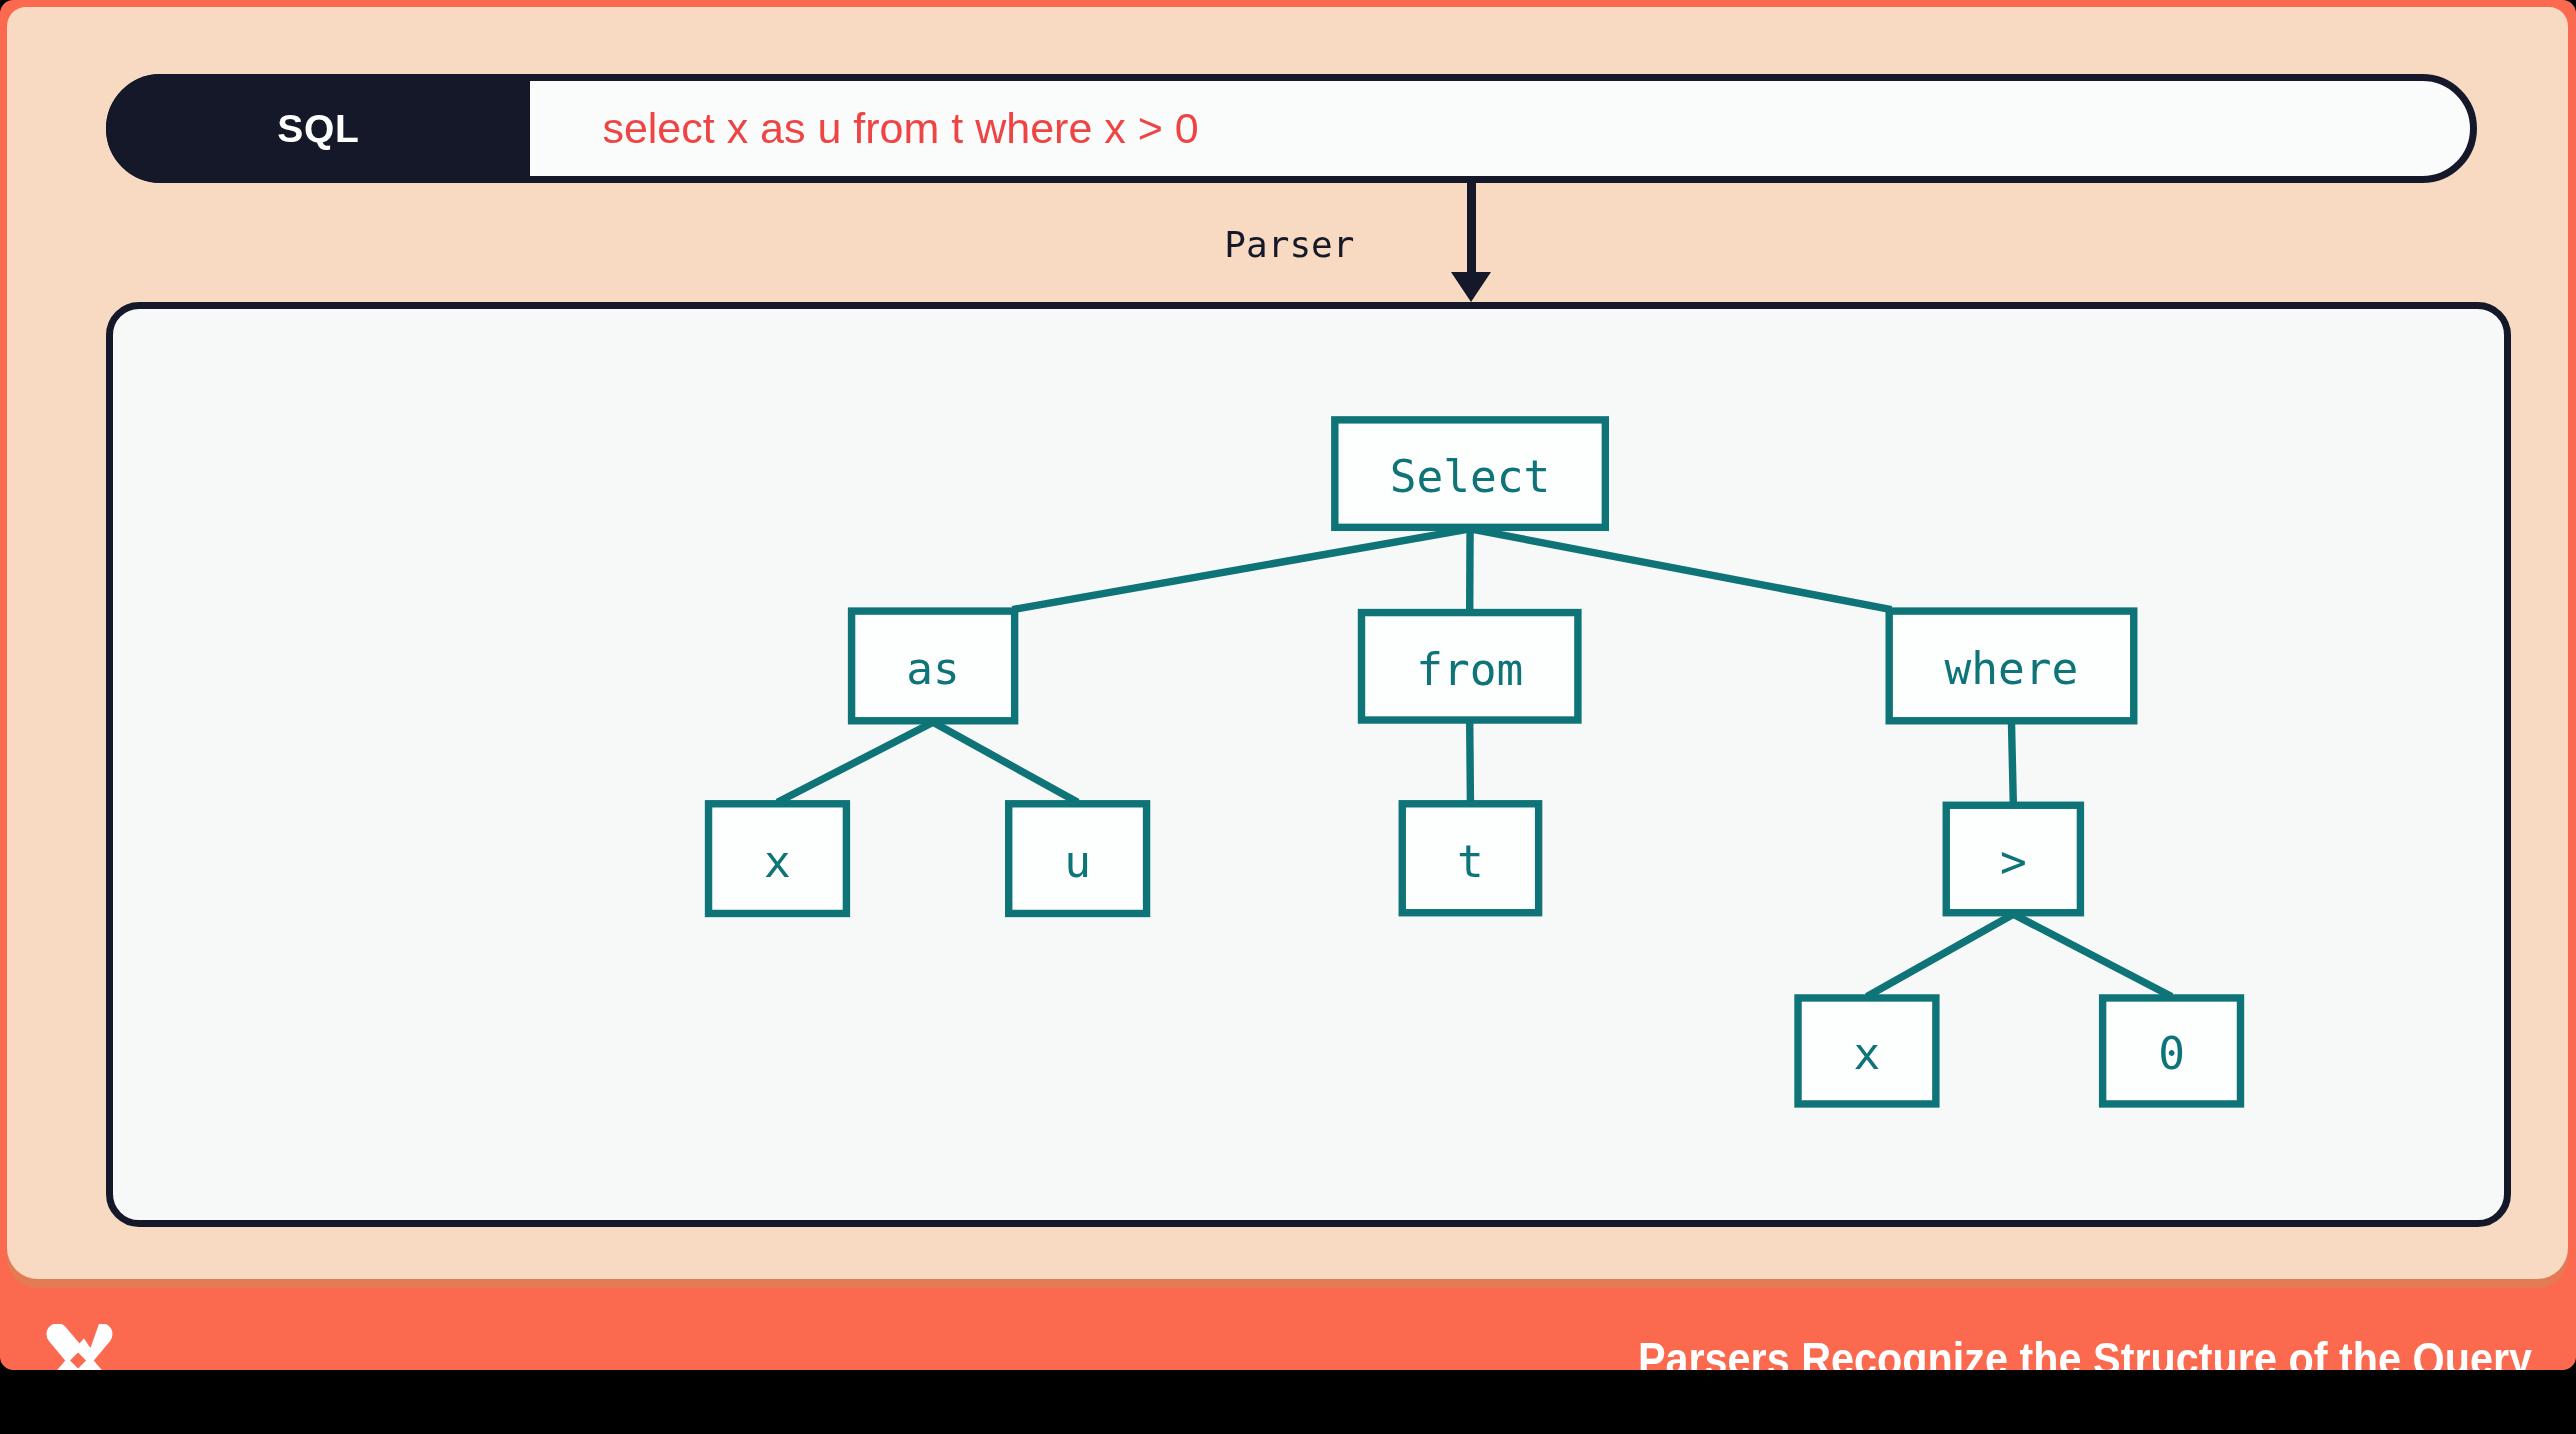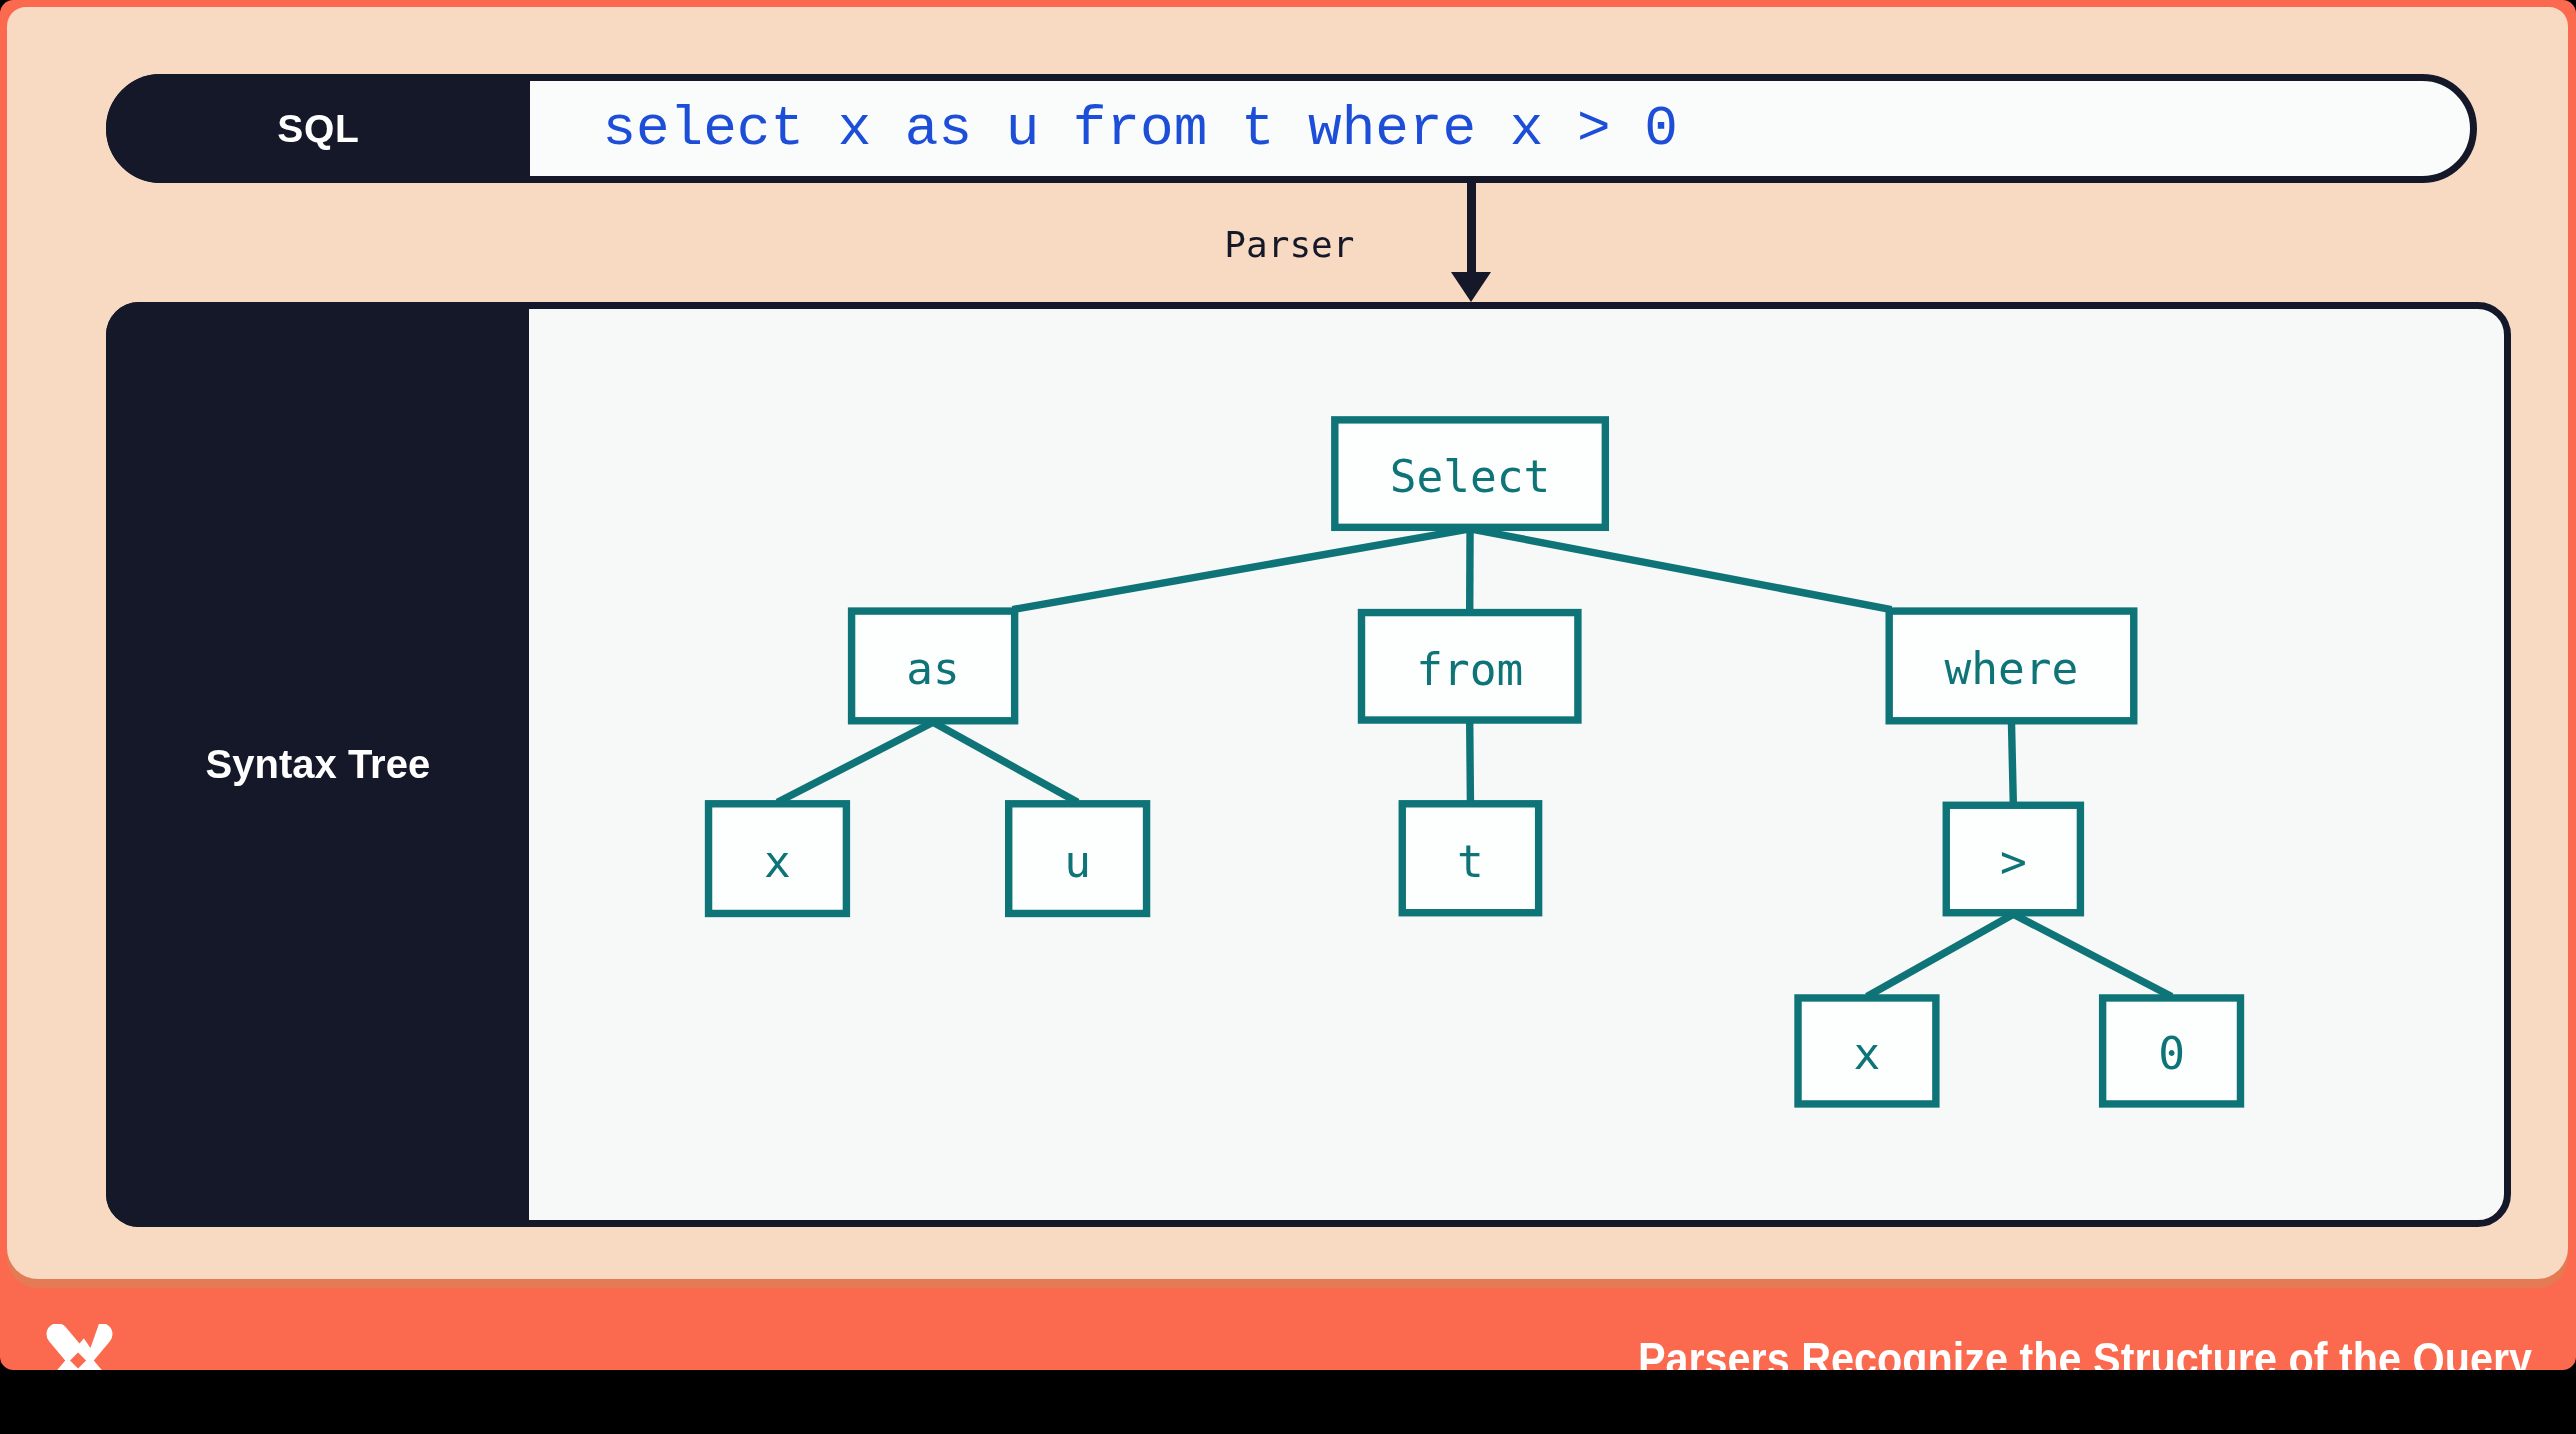--- a/index.html
+++ b/index.html
@@ -28,22 +28,22 @@
   }
   .sql-badge{
     position:absolute;left:0;top:0;width:424px;height:109px;
     background:#141828;border-radius:55px 0 0 55px;
     display:flex;align-items:center;justify-content:center;
   }
   .sql-badge span{color:#fff;font-weight:bold;font-size:39px;letter-spacing:0.7px;}
   .sql-query{
     position:absolute;left:496px;top:0;height:109px;right:44px;
     display:flex;align-items:center;
-    font-family:Liberation Mono, monospace;
-    font-size:56px;color:#1d4ed8;white-space:pre;
+    font-family:Liberation Sans, sans-serif;
+    font-size:43px;color:#ef4444;white-space:pre;
   }
   
   .parser-label{
     position:absolute;left:1141px;top:225px;width:296px;text-align:center;
     font-family:"DejaVu Sans Mono", monospace;font-size:36px;line-height:42px;
     color:#141828;
   }
   .arrow-line{
     position:absolute;left:1467px;top:183px;width:8.2px;height:93px;background:#141828;
   }
@@ -90,23 +90,20 @@
       </div>
       <div class="sql-query">select x as u from t where x &gt; 0</div>
       <div class="border-overlay"></div>
     </div>
 
     <div class="parser-label" style="left:1134px;top:217px;">Parser</div>
     <div class="arrow-line" style="left:1460px;top:176px;"></div>
     <div class="arrow-head" style="left:1444px;top:265px;"></div>
 
     <div class="tree-box" style="left:99px;top:295px;">
-      <div class="tree-sidebar">
-        <span>Syntax Tree</span>
-      </div>
       <svg class="tree-svg" width="2405" height="925" viewBox="0 0 3245 1248" xmlns="http://www.w3.org/2000/svg">
           <line x1="1840.5" y1="306" x2="1223" y2="415" stroke="#0e7478" stroke-width="10"></line>
           <line x1="1840.5" y1="306" x2="1840" y2="417" stroke="#0e7478" stroke-width="10"></line>
           <line x1="1840.5" y1="306" x2="2409" y2="415" stroke="#0e7478" stroke-width="10"></line>
           <line x1="1116" y1="567" x2="906" y2="675" stroke="#0e7478" stroke-width="10"></line>
           <line x1="1116" y1="567" x2="1311" y2="675" stroke="#0e7478" stroke-width="10"></line>
           <line x1="1840" y1="566" x2="1841" y2="675" stroke="#0e7478" stroke-width="10"></line>
           <line x1="2571" y1="567" x2="2573.5" y2="677" stroke="#0e7478" stroke-width="10"></line>
           <line x1="2573.5" y1="826" x2="2376" y2="937" stroke="#0e7478" stroke-width="10"></line>
           <line x1="2573.5" y1="826" x2="2787" y2="937" stroke="#0e7478" stroke-width="10"></line>

